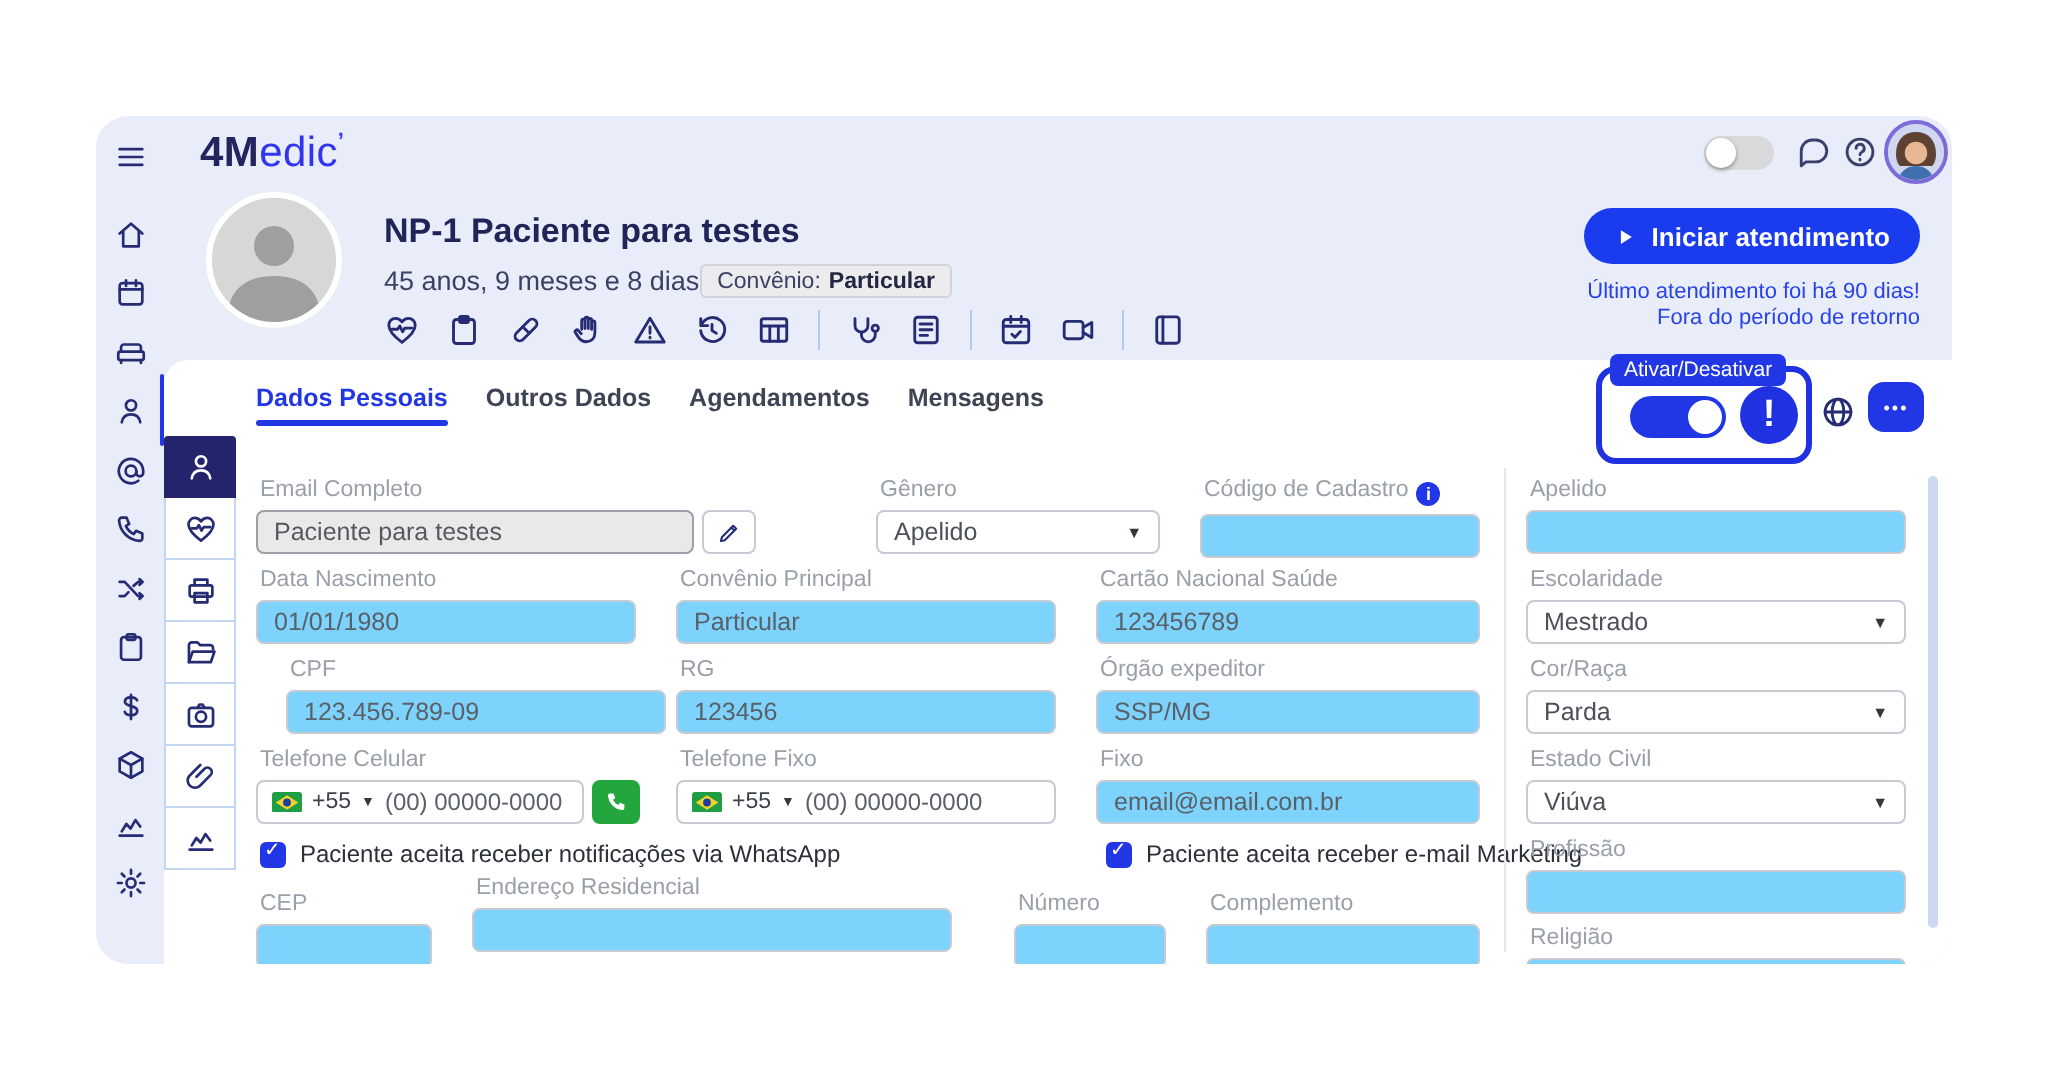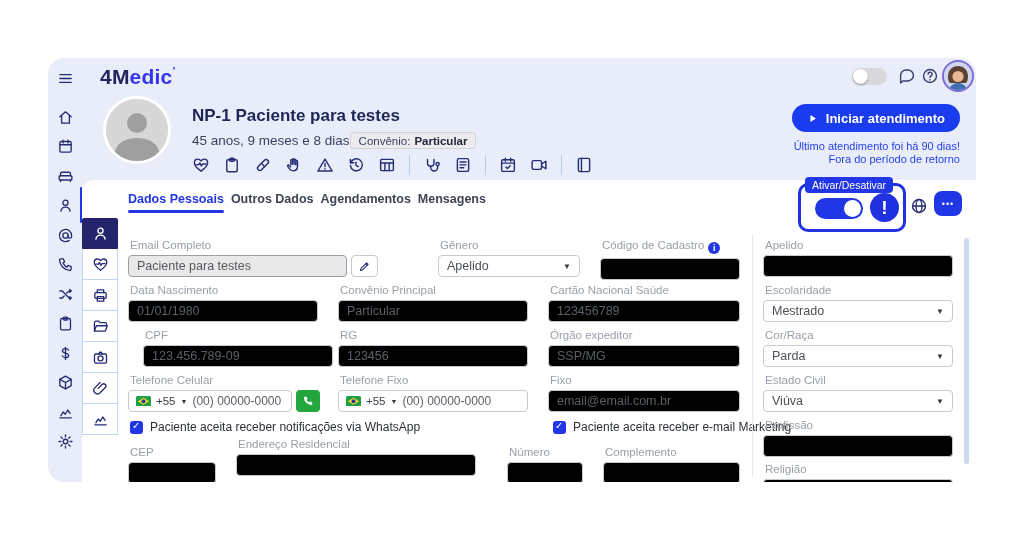--- a/index.html
+++ b/index.html
@@ -7,21 +7,21 @@
   .app{position:absolute;left:48px;top:58px;width:928px;height:424px;background:#e9edf9;border-radius:16px;overflow:hidden}
   svg{display:block}
   
   .sidebar{position:absolute;left:0;top:0;width:34px;height:100%;display:flex;flex-direction:column;align-items:center;padding-top:6px;box-sizing:border-box}
   .s-item{width:34px;height:29.5px;display:flex;align-items:center;justify-content:center;color:#262c74;position:relative;cursor:pointer}
   .s-item svg{width:17px;height:17px}
   .s-item.menu{margin-bottom:9px}
   .s-item.active::after{content:"";position:absolute;right:0;top:-4px;width:2.5px;height:36px;background:#2136e4;border-radius:2px}
   
   .logo{position:absolute;left:52px;top:7px;font-size:21px;font-weight:800;letter-spacing:.2px}
-  .logo .b1{color:#23255e}.logo .b2{color:#3136ee;font-weight:700}.logo .mk{color:#3136ee;font-size:11px;vertical-align:top}
+  .logo .b1{color:#23255e}.logo .b2{color:#3136ee;font-weight:400}.logo .mk{color:#3136ee;font-size:11px;vertical-align:top}
   .tb-toggle{position:absolute;left:804px;top:10px;width:35px;height:17px;background:#d9d9dc;border-radius:9px;cursor:pointer}
   .tb-toggle::after{content:"";position:absolute;left:1px;top:1px;width:15px;height:15px;background:#fff;border-radius:50%;box-shadow:0 1px 2px rgba(0,0,0,.35)}
   .tb-ic{position:absolute;top:9px;width:18px;height:18px;color:#3a3f6b;cursor:pointer}
   .tb-ic svg{width:18px;height:18px}
   .avatar{position:absolute;left:894px;top:2px;width:28px;height:28px;border-radius:50%;border:2px solid #7d6bd8;overflow:hidden;cursor:pointer;background:#cfd6ef}
   
   .pat-avatar{position:absolute;left:55px;top:38px;width:62px;height:62px;border-radius:50%;border:3px solid #fff;overflow:hidden;background:#d7d7d7}
   .pat-name{position:absolute;left:144px;top:48px;font-size:17px;font-weight:800;color:#1f2556}
   .pat-sub{position:absolute;left:144px;top:74px;display:flex;align-items:center;gap:0}
   .pat-age{font-size:13.5px;color:#3c4163}
@@ -30,21 +30,21 @@
   .act-row{position:absolute;left:144px;top:97px;display:flex;align-items:center;gap:13px}
   .act-ic{color:#262c74;cursor:pointer}
   .act-ic svg{width:18px;height:18px}
   .vdiv{width:1px;height:20px;background:#b6c9ec}
   .start-btn{position:absolute;right:16px;top:46px;height:28px;padding:0 15px;background:#1a3bee;color:#fff;border:none;border-radius:15px;font-weight:700;font-size:13px;display:flex;align-items:center;gap:8px;cursor:pointer;font-family:inherit}
   .start-btn svg{width:11px;height:11px}
   .ret1{position:absolute;right:16px;top:82px;font-size:11px;color:#2742e6;text-align:right}
   .ret2{position:absolute;right:16px;top:95px;font-size:11px;color:#2742e6;text-align:right}
   
   .panel{position:absolute;left:34px;top:122px;right:0;bottom:0;background:#fff;border-radius:12px 0 0 0}
-  .tabs{position:absolute;left:80px;top:134px;display:flex;gap:7px}
+  .tabs{position:absolute;left:80px;top:134px;display:flex;gap:19px}
   .tab{position:relative;font-size:12.5px;font-weight:700;color:#3f4454;cursor:pointer;padding-bottom:5px}
   .tab.active{color:#2136e4}
   .tab.active::after{content:"";position:absolute;left:0;right:0;bottom:-2px;height:3px;background:#2136e4;border-radius:2px}
   
   .anno-box{position:absolute;left:750px;top:125px;width:102px;height:43px;border:3px solid #1f31e0;border-radius:10px}
   .anno-tip{position:absolute;left:757px;top:119px;background:#2136e4;color:#fff;font-size:10.5px;padding:2px 7px;border-radius:4px;z-index:3}
   .toggle-on{position:absolute;left:767px;top:140px;width:48px;height:21px;background:#2136e4;border-radius:11px;cursor:pointer;z-index:1}
   .toggle-on::after{content:"";position:absolute;right:2px;top:2px;width:17px;height:17px;background:#fff;border-radius:50%}
   .excl{position:absolute;left:822px;top:135px;width:29px;height:29px;background:#1f31e0;border-radius:50%;color:#fff;font-weight:800;font-size:19px;display:flex;align-items:center;justify-content:center;z-index:2}
   .globe-btn{position:absolute;left:862px;top:139px;width:18px;height:18px;color:#262c74;cursor:pointer}
@@ -52,21 +52,21 @@
   .more-btn{position:absolute;left:886px;top:133px;width:28px;height:25px;background:#2136e4;border:none;border-radius:8px;color:#fff;font-size:9px;letter-spacing:1px;cursor:pointer;display:flex;align-items:center;justify-content:center;padding:0}
   
   .psidebar{position:absolute;left:34px;top:160px;width:37px}
   .p-item{width:36px;height:31px;border:1px solid #c2d6f2;border-top:none;background:#fff;display:flex;align-items:center;justify-content:center;color:#262c74;cursor:pointer;box-sizing:border-box}
   .p-item:first-child{border-top:1px solid #c2d6f2;border-radius:2px 2px 0 0}
   .p-item.active{background:#23246b;border-color:#23246b;color:#fff}
   .p-item svg{width:17px;height:17px}
   
   .fld{position:absolute}
   .fld .lbl{display:block;font-size:11.5px;color:#99a0aa;margin:0 0 4px 2px;white-space:nowrap}
-  .inp{width:100%;height:22px;box-sizing:border-box;border:1px solid #c6cad2;border-radius:4px;font-size:12.5px;color:#5a6068;padding:0 8px;background:#000000;font-family:inherit}
+  .inp{width:100%;height:22px;box-sizing:border-box;border:1px solid #c6cad2;border-radius:4px;font-size:12.5px;color:#5a6068;padding:0 8px;background:#7dd3fc;font-family:inherit}
   .inp:disabled{background:#e9e9e9;border-color:#9aa0a8;color:#55595f}
   .sel{height:22px;box-sizing:border-box;border:1px solid #c6cad2;border-radius:4px;background:#fff;display:flex;align-items:center;justify-content:space-between;padding:0 8px;font-size:12.5px;color:#4c5158;cursor:pointer}
   .sel .car{font-size:8px;color:#33383f}
   .row1{display:flex;gap:4px}
   .mini-btn{width:27px;height:22px;border:1px solid #c6cad2;border-radius:4px;background:#fff;color:#262c74;display:flex;align-items:center;justify-content:center;cursor:pointer;padding:0}
   .mini-btn svg{width:13px;height:13px}
   .phone{height:22px;box-sizing:border-box;border:1px solid #c6cad2;border-radius:4px;background:#fff;display:flex;align-items:center;gap:5px;padding:0 7px;font-size:11.5px;color:#3c4048}
   .phone .num{font-size:12px;color:#5a6068}
   .phone .car{font-size:7px;color:#33383f}
   .wa-btn{width:24px;height:22px;background:#23a63e;border:none;border-radius:4px;color:#fff;display:flex;align-items:center;justify-content:center;cursor:pointer;padding:0}

